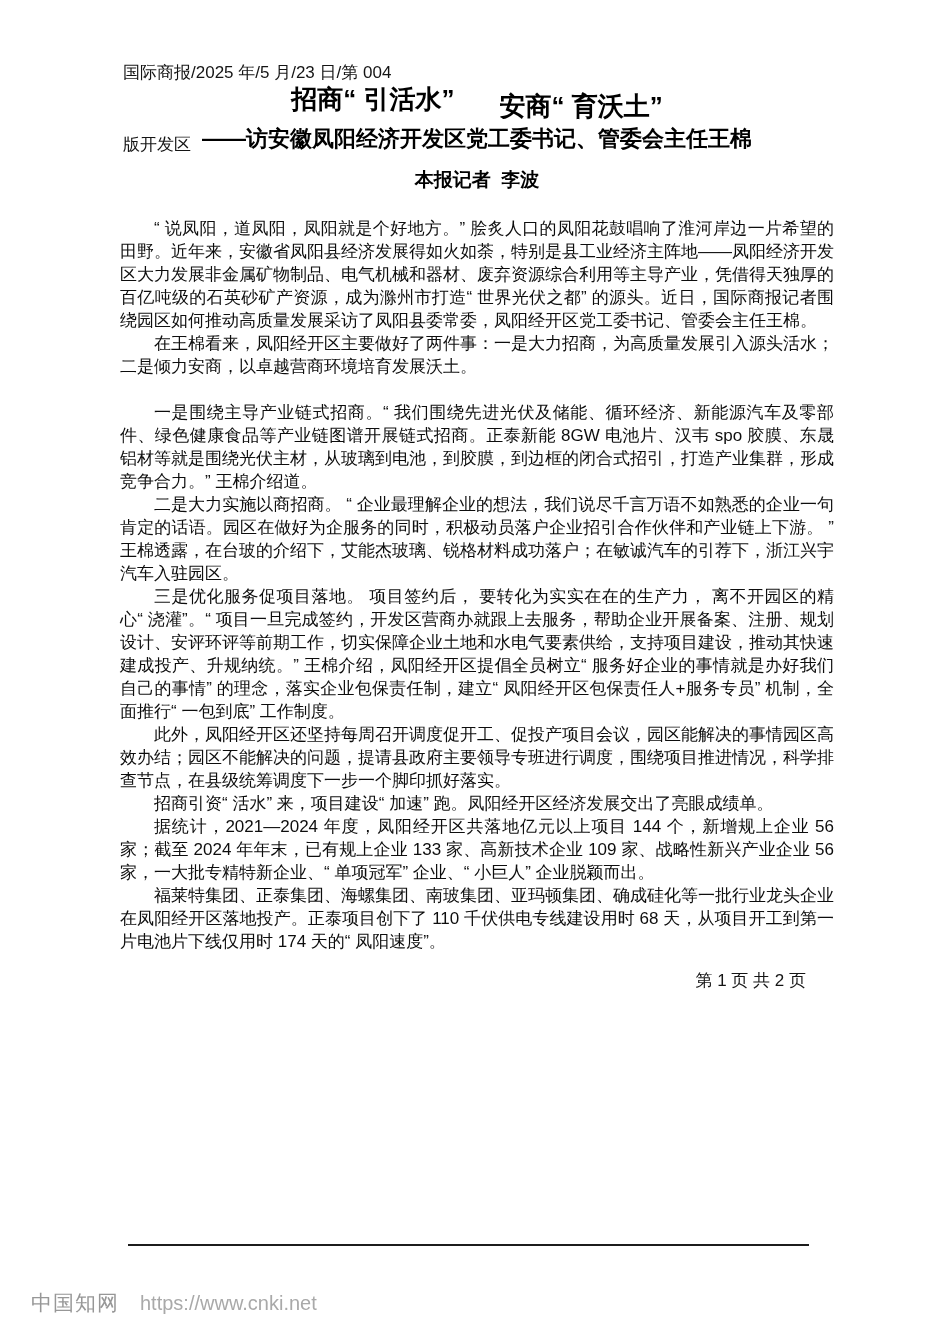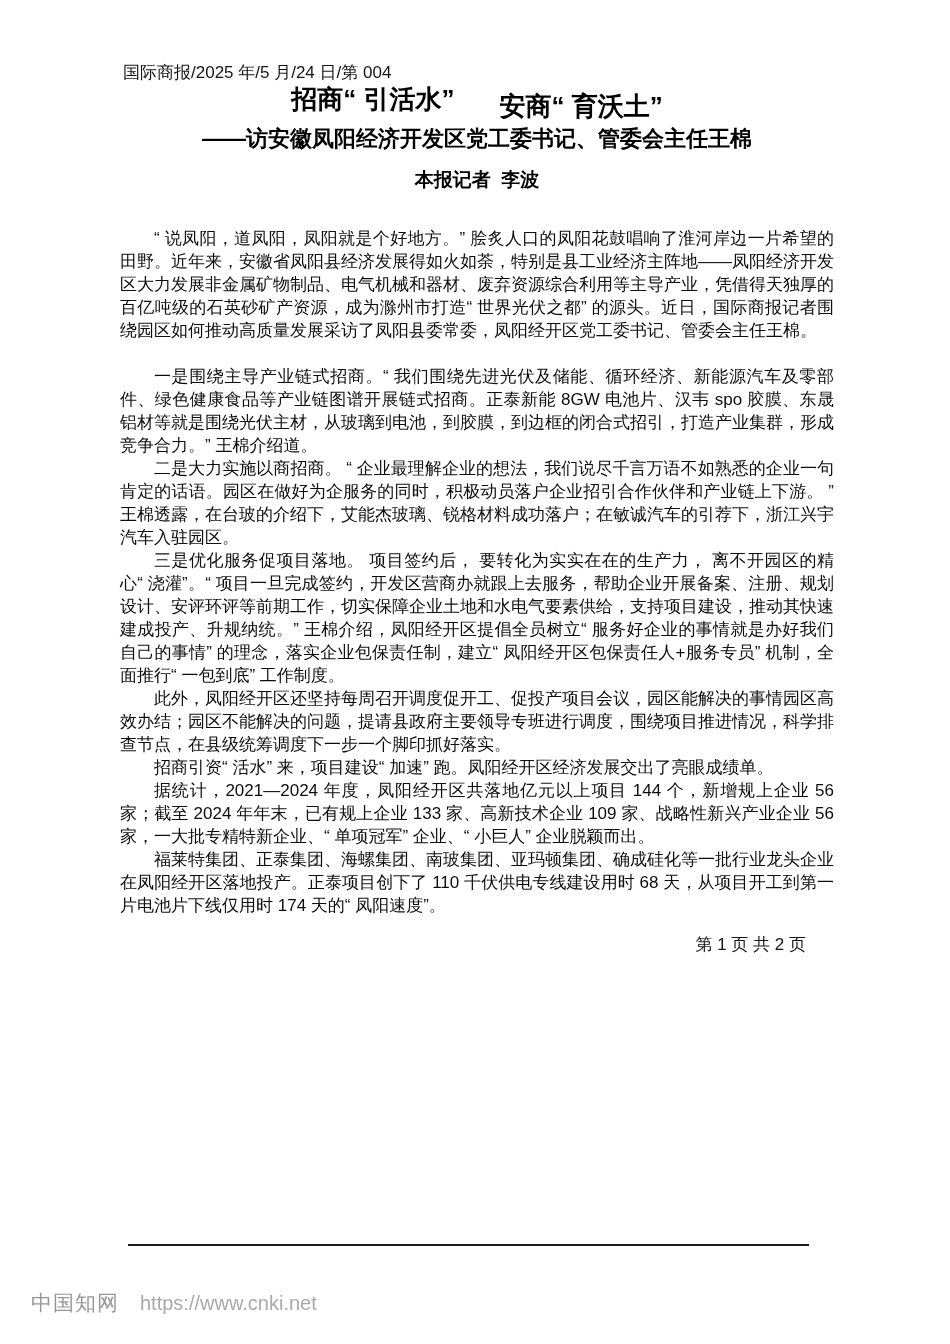--- a/index.html
+++ b/index.html
@@ -30,21 +30,21 @@
     text-align: center; font-weight: bold;
     font-size: 22px; line-height: 26px;
     margin-top: 5px; white-space: pre-wrap;
   }
   .byline {
     text-align: center; font-weight: bold;
     font-size: 19px; line-height: 22px;
     margin-top: 17px; white-space: pre-wrap;
   }
   .body-text {
-    margin-top: 36px;
+    margin-top: 26px;
     font-size: 17px; line-height: 23px;
     text-align: justify;
     color: #0d0d0d;
   }
   .para {
     margin: 0;
     text-indent: 2em;
     white-space: pre-wrap;
   }
   .para.extra-gap { margin-top: 23px; }
@@ -66,32 +66,34 @@
   }
   .wm-brand { font-size: 21px; color: #979797; letter-spacing: 1px; }
   .wm-url { font-size: 20px; color: #a9a9a9; text-decoration: none; }
 </style>
 </head>
 <body>
 
 <div class="page">
 
   <div class="doc-header">
-    <div>国际商报/2025 年/5 月/24 日/第 004</div>
+    <div>国际商报/2025 年/5 月/23 日/第 004</div>
+    <div>版开发区</div>
   </div>
 
   <div class="article">
     <div class="title-row">
       <span class="title-part-1">招商“ 引活水”</span>
       <span class="title-part-2">安商“ 育沃土”</span>
     </div>
     <div class="subtitle">——访安徽凤阳经济开发区党工委书记、管委会主任王棉</div>
     <div class="byline">本报记者  李波</div>
     <div class="body-text" id="article-body">
         <p class="para">“ 说凤阳，道凤阳，凤阳就是个好地方。” 脍炙人口的凤阳花鼓唱响了淮河岸边一片希望的田野。近年来，安徽省凤阳县经济发展得如火如荼，特别是县工业经济主阵地——凤阳经济开发区大力发展非金属矿物制品、电气机械和器材、废弃资源综合利用等主导产业，凭借得天独厚的百亿吨级的石英砂矿产资源，成为滁州市打造“ 世界光伏之都” 的源头。近日，国际商报记者围绕园区如何推动高质量发展采访了凤阳县委常委，凤阳经开区党工委书记、管委会主任王棉。</p>
+        <p class="para">在王棉看来，凤阳经开区主要做好了两件事：一是大力招商，为高质量发展引入源头活水；二是倾力安商，以卓越营商环境培育发展沃土。</p>
         <p class="para extra-gap">一是围绕主导产业链式招商。“ 我们围绕先进光伏及储能、循环经济、新能源汽车及零部件、绿色健康食品等产业链图谱开展链式招商。正泰新能 8GW 电池片、汉韦 spo 胶膜、东晟铝材等就是围绕光伏主材，从玻璃到电池，到胶膜，到边框的闭合式招引，打造产业集群，形成竞争合力。” 王棉介绍道。</p>
         <p class="para">二是大力实施以商招商。 “ 企业最理解企业的想法，我们说尽千言万语不如熟悉的企业一句肯定的话语。园区在做好为企服务的同时，积极动员落户企业招引合作伙伴和产业链上下游。 ” 王棉透露，在台玻的介绍下，艾能杰玻璃、锐格材料成功落户；在敏诚汽车的引荐下，浙江兴宇汽车入驻园区。</p>
         <p class="para">三是优化服务促项目落地。 项目签约后， 要转化为实实在在的生产力， 离不开园区的精心“ 浇灌”。“ 项目一旦完成签约，开发区营商办就跟上去服务，帮助企业开展备案、注册、规划设计、安评环评等前期工作，切实保障企业土地和水电气要素供给，支持项目建设，推动其快速建成投产、升规纳统。” 王棉介绍，凤阳经开区提倡全员树立“ 服务好企业的事情就是办好我们自己的事情” 的理念，落实企业包保责任制，建立“ 凤阳经开区包保责任人+服务专员” 机制，全面推行“ 一包到底” 工作制度。</p>
         <p class="para">此外，凤阳经开区还坚持每周召开调度促开工、促投产项目会议，园区能解决的事情园区高效办结；园区不能解决的问题，提请县政府主要领导专班进行调度，围绕项目推进情况，科学排查节点，在县级统筹调度下一步一个脚印抓好落实。</p>
         <p class="para">招商引资“ 活水” 来，项目建设“ 加速” 跑。凤阳经开区经济发展交出了亮眼成绩单。</p>
         <p class="para">据统计，2021—2024 年度，凤阳经开区共落地亿元以上项目 144 个，新增规上企业 56 家；截至 2024 年年末，已有规上企业 133 家、高新技术企业 109 家、战略性新兴产业企业 56 家，一大批专精特新企业、“ 单项冠军” 企业、“ 小巨人” 企业脱颖而出。</p>
         <p class="para">福莱特集团、正泰集团、海螺集团、南玻集团、亚玛顿集团、确成硅化等一批行业龙头企业在凤阳经开区落地投产。正泰项目创下了 110 千伏供电专线建设用时 68 天，从项目开工到第一片电池片下线仅用时 174 天的“ 凤阳速度”。</p>
       </div>
     <div class="pageno">第 1 页 共 2 页</div>
   </div>

